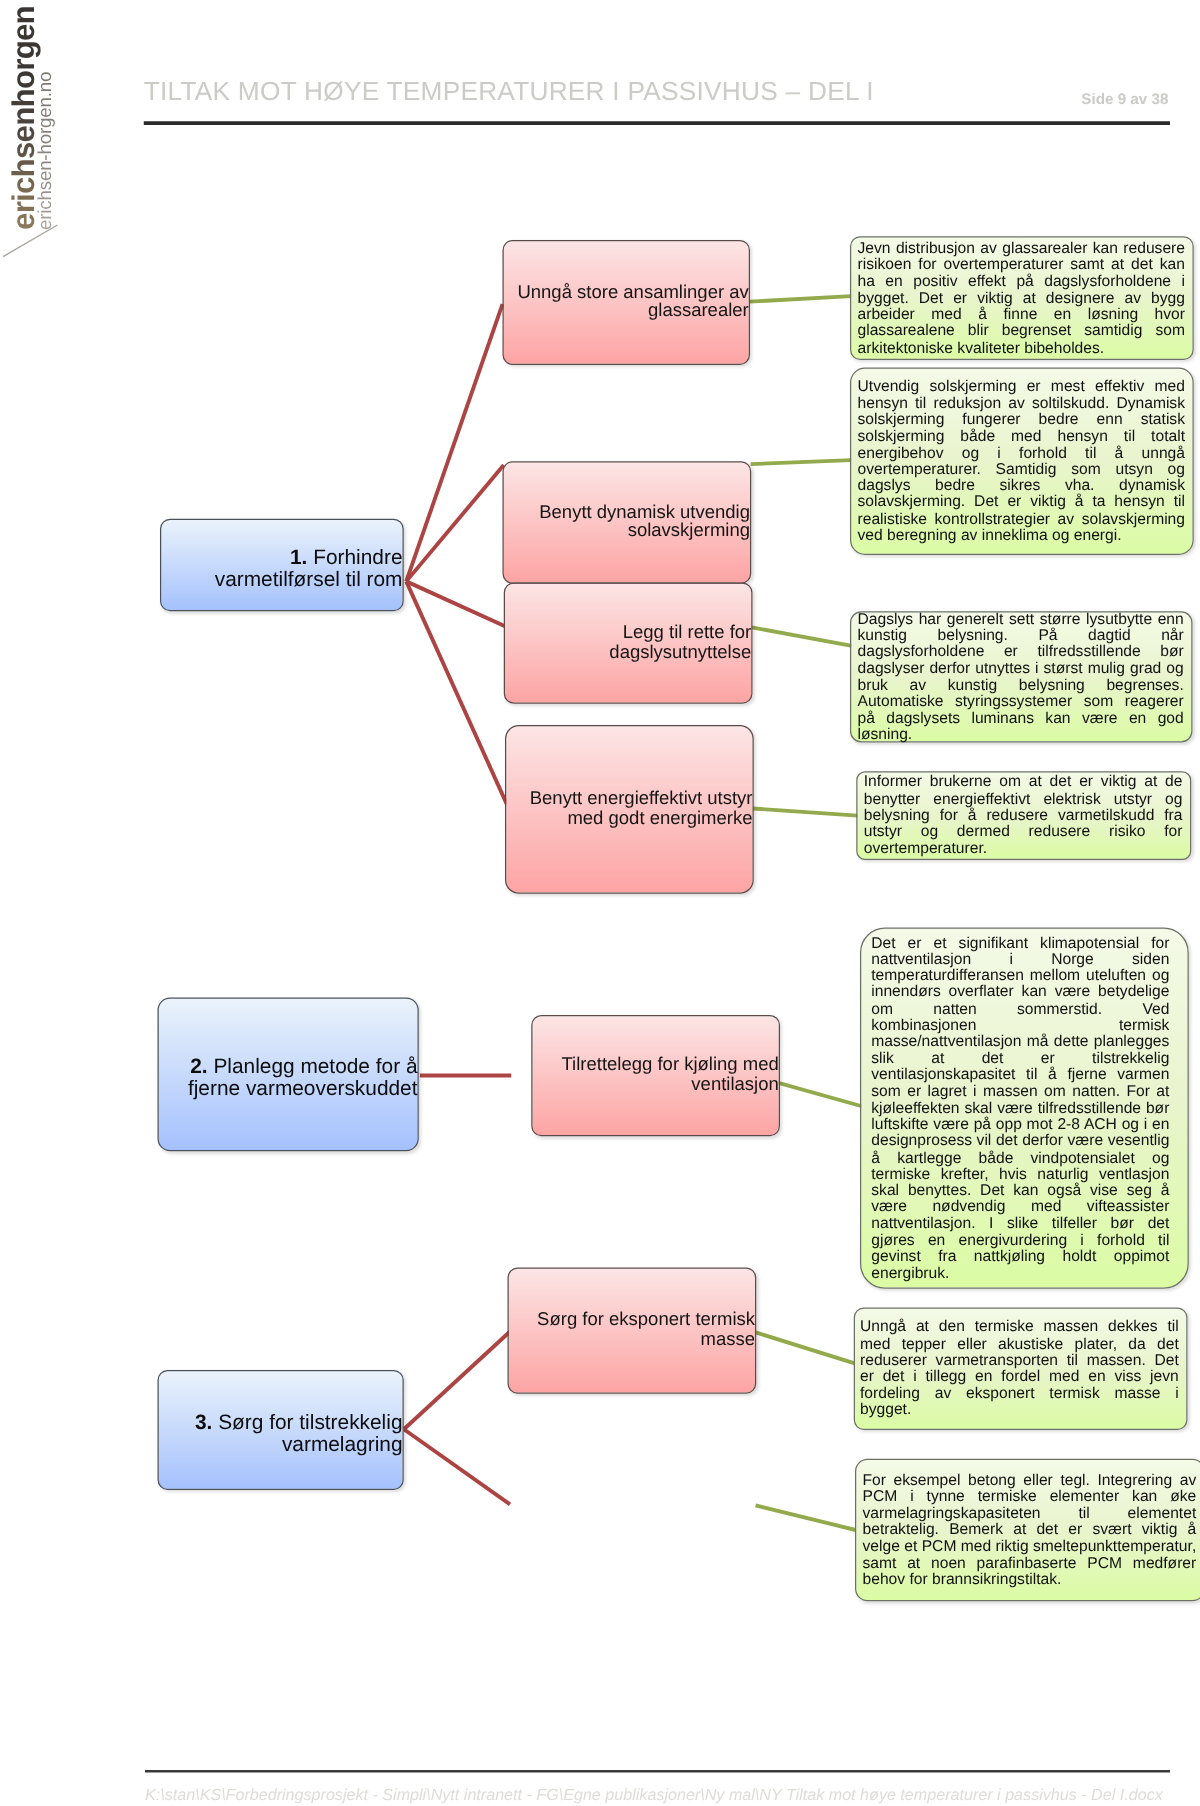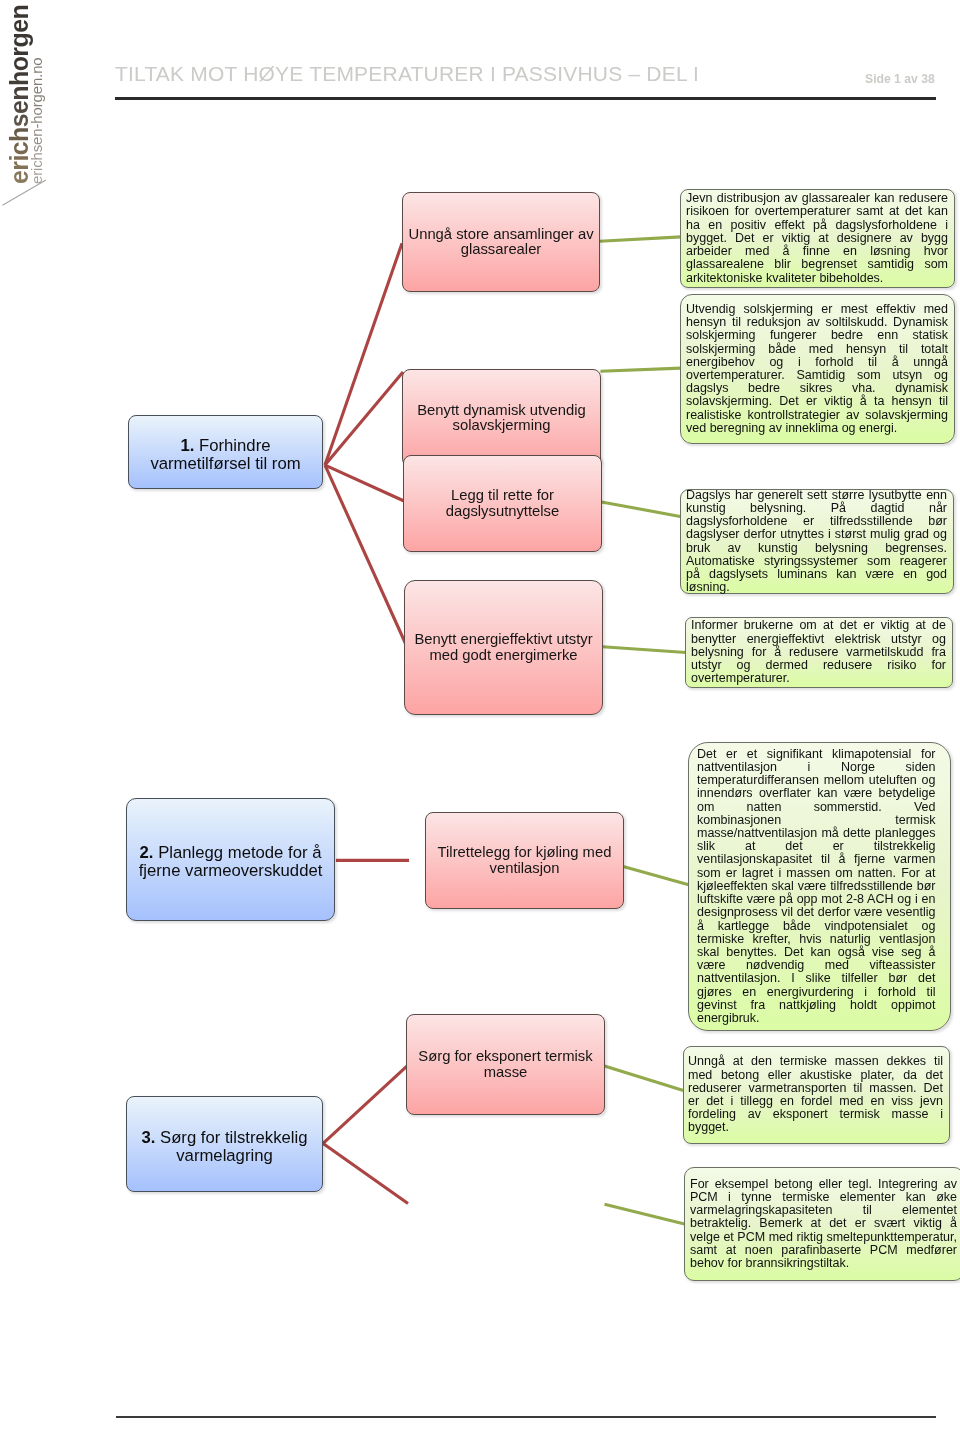--- a/index.html
+++ b/index.html
@@ -24,21 +24,21 @@
   .hdr-rule{position:absolute;left:115px;top:97.4px;width:821px;height:2.2px;background:#2b2b2b;}
 
   
   .ftr-rule{position:absolute;left:116px;top:1416px;width:820px;height:2px;background:#3a3a3a;}
   .ftr-text{position:absolute;left:116px;top:1428px;font-size:12.9px;font-style:italic;color:#dedcd7;white-space:nowrap;}
 
   
   .diagram{position:absolute;left:0;top:0;width:960px;height:1445px;}
   .conn{position:absolute;left:0;top:0;width:960px;height:1445px;}
 
-  .bx{position:absolute;box-sizing:border-box;display:flex;align-items:center;justify-content:center;text-align:center;}
+  .bx{position:absolute;box-sizing:border-box;display:flex;align-items:center;justify-content:center;text-align:right;}
   .bx span{display:block;width:100%;}
 
   .blue{
     border-radius:8px;
     border:1px solid #49505a;
     background:linear-gradient(to bottom,#eaf3fb 0%,#a5c1fd 100%);
     box-shadow:1.5px 1.5px 2.5px rgba(0,0,0,0.13);
     font-size:16.7px;color:#0d0d0d;line-height:17.7px;padding-top:5px;
   }
   .blue b{font-weight:bold;}
@@ -71,21 +71,21 @@
 
   <div class="logo">
     <div class="logo-main" style="left:5px;top:184px;">erichsenhorgen</div>
     <div class="logo-sub" style="left:27.5px;top:184px;">erichsen-horgen.no</div>
     <svg class="logo-rule" style="left:0px;top:170px;width:60px;height:45px;" viewBox="0 0 60 45">
       <line x1="2.5" y1="35.3" x2="45.9" y2="10" stroke="#a8a49f" stroke-width="1.1"></line>
     </svg>
   </div>
 
   <div class="hdr-title">TILTAK MOT HØYE TEMPERATURER I PASSIVHUS – DEL I</div>
-  <div class="hdr-page">Side 1 av 38</div>
+  <div class="hdr-page">Side 9 av 38</div>
   <div class="hdr-rule"></div>
 
   <div class="diagram">
     <svg class="conn" viewBox="0 0 960 1445">
       <g fill="none" stroke-linecap="butt">
         <path d="M325.0 465.1 L402.0 243.3" stroke="#ab4442" stroke-width="3.1"></path>
         <path d="M325.0 465.1 L403.0 372.0" stroke="#ab4442" stroke-width="3.1"></path>
         <path d="M325.0 465.1 L404.0 501.0" stroke="#ab4442" stroke-width="3.1"></path>
         <path d="M325.0 465.1 L405.5 643.5" stroke="#ab4442" stroke-width="3.1"></path>
         <path d="M335.9 860.4 L409.0 860.4" stroke="#ab4442" stroke-width="3.1"></path>
@@ -110,21 +110,21 @@
     <div class="bx blue" style="left:126px;top:1096px;width:197px;height:96px;border-radius:8px;">
       <span><b>3.</b> <span style="display:inline">Sørg for tilstrekkelig varmelagring</span></span>
     </div>
 
     <div class="bx pink" style="left:402px;top:192px;width:198px;height:100px;border-radius:8px;">
         <span>Unngå store ansamlinger av glassarealer</span>
       </div>
     <div class="bx pink" style="left:402px;top:323px;width:199px;height:98px;border-radius:8px;margin-top:46px;">
         <span>Benytt dynamisk utvendig solavskjerming</span>
       </div>
-    <div class="bx pink" style="left:403px;top:455px;width:199px;height:97px;border-radius:8px;">
+    <div class="bx pink" style="left:403px;top:466px;width:199px;height:97px;border-radius:8px;">
         <span>Legg til rette for dagslysutnyttelse</span>
       </div>
     <div class="bx pink" style="left:404px;top:580px;width:199px;height:135px;border-radius:11px;">
         <span>Benytt energieffektivt utstyr med godt energimerke</span>
       </div>
     <div class="bx pink" style="left:405px;top:812px;width:199px;height:97px;border-radius:8px;margin-left:20px;">
         <span>Tilrettelegg for kjøling med ventilasjon</span>
       </div>
     <div class="bx pink" style="left:406px;top:1014px;width:199px;height:101px;border-radius:8px;">
         <span>Sørg for eksponert termisk masse</span>
@@ -139,22 +139,23 @@
     <div class="bx green" style="left:680px;top:464px;width:274px;height:105px;border-radius:9px;margin-top:25px;">
         <span>Dagslys har generelt sett større lysutbytte enn kunstig belysning. På dagtid når dagslysforholdene er tilfredsstillende bør dagslyser derfor utnyttes i størst mulig grad og bruk av kunstig belysning begrenses. Automatiske styringssystemer som reagerer på dagslysets luminans kan være en god løsning.</span>
       </div>
     <div class="bx green" style="left:685px;top:617px;width:268px;height:71px;border-radius:7px;">
         <span>Informer brukerne om at det er viktig at de benytter energieffektivt elektrisk utstyr og belysning for å redusere varmetilskudd fra utstyr og dermed redusere risiko for overtemperaturer.</span>
       </div>
     <div class="bx green" style="left:688px;top:742px;width:263px;height:289px;padding-left:8px;padding-right:14.5px;border-radius:20px;">
         <span>Det er et signifikant klimapotensial for nattventilasjon i Norge siden temperaturdifferansen mellom uteluften og innendørs overflater kan være betydelige om natten sommerstid. Ved kombinasjonen termisk masse/nattventilasjon må dette planlegges slik at det er tilstrekkelig ventilasjonskapasitet til å fjerne varmen som er lagret i massen om natten. For at kjøleeffekten skal være tilfredsstillende bør luftskifte være på opp mot 2-8 ACH og i en designprosess vil det derfor være vesentlig å kartlegge både vindpotensialet og termiske krefter, hvis  naturlig ventlasjon skal benyttes. Det kan også vise seg å være nødvendig med vifteassister nattventilasjon. I slike tilfeller bør det gjøres en energivurdering i forhold til gevinst fra nattkjøling holdt oppimot energibruk.</span>
       </div>
     <div class="bx green" style="left:683px;top:1046px;width:267px;height:98px;padding-right:6px;padding-left:4px;border-radius:8px;">
-        <span>Unngå at den termiske massen dekkes til med betong eller akustiske plater, da det reduserer varmetransporten til massen. Det er det i tillegg en fordel med en viss jevn fordeling av eksponert termisk masse i bygget.</span>
+        <span>Unngå at den termiske massen dekkes til med tepper eller akustiske plater, da det reduserer varmetransporten til massen. Det er det i tillegg en fordel med en viss jevn fordeling av eksponert termisk masse i bygget.</span>
       </div>
     <div class="bx green" style="left:684px;top:1167px;width:280px;height:114px;border-radius:10px;">
         <span>For eksempel betong eller tegl. Integrering av PCM i tynne termiske elementer kan øke varmelagringskapasiteten til elementet betraktelig. Bemerk at det er svært viktig å velge et PCM med riktig smeltepunkttemperatur, samt at noen parafinbaserte PCM medfører behov for brannsikringstiltak.</span>
       </div>
   </div>
 
   <div class="ftr-rule"></div>
+  <div class="ftr-text">K:\stan\KS\Forbedringsprosjekt - Simpli\Nytt intranett - FG\Egne publikasjoner\Ny mal\NY Tiltak mot høye temperaturer i passivhus - Del I.docx</div>
 
 </div>
 
 </body></html>

